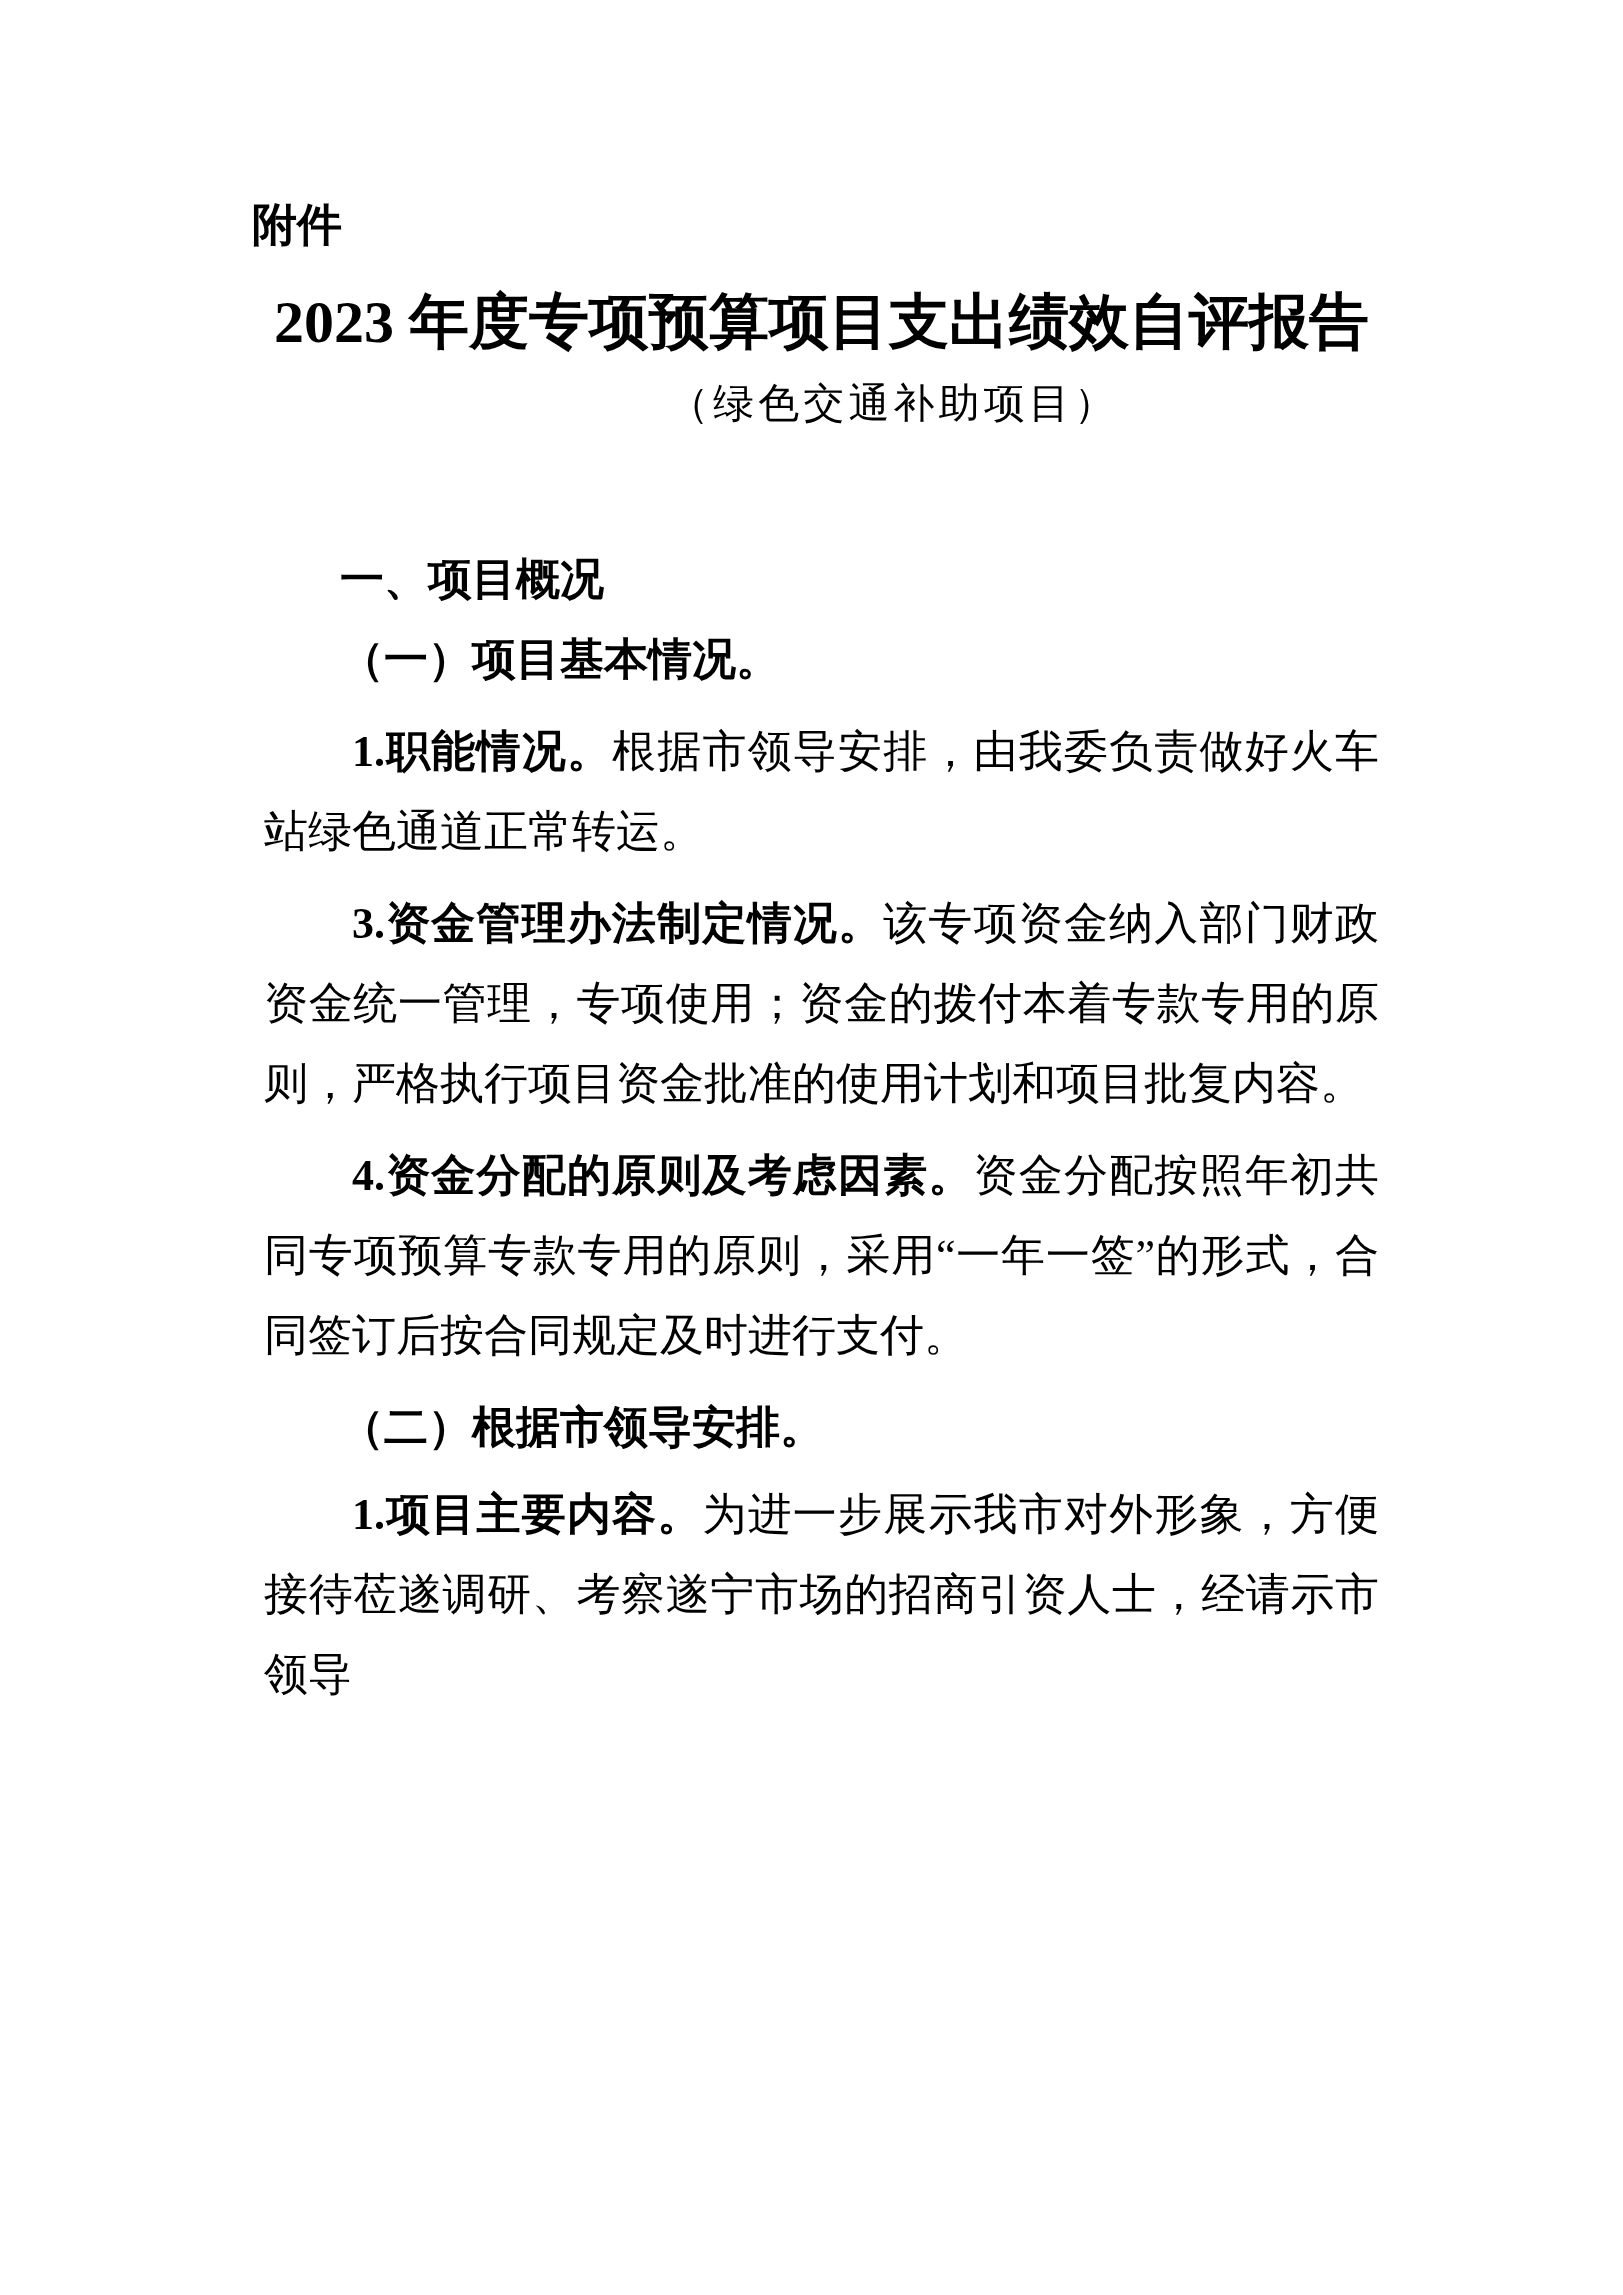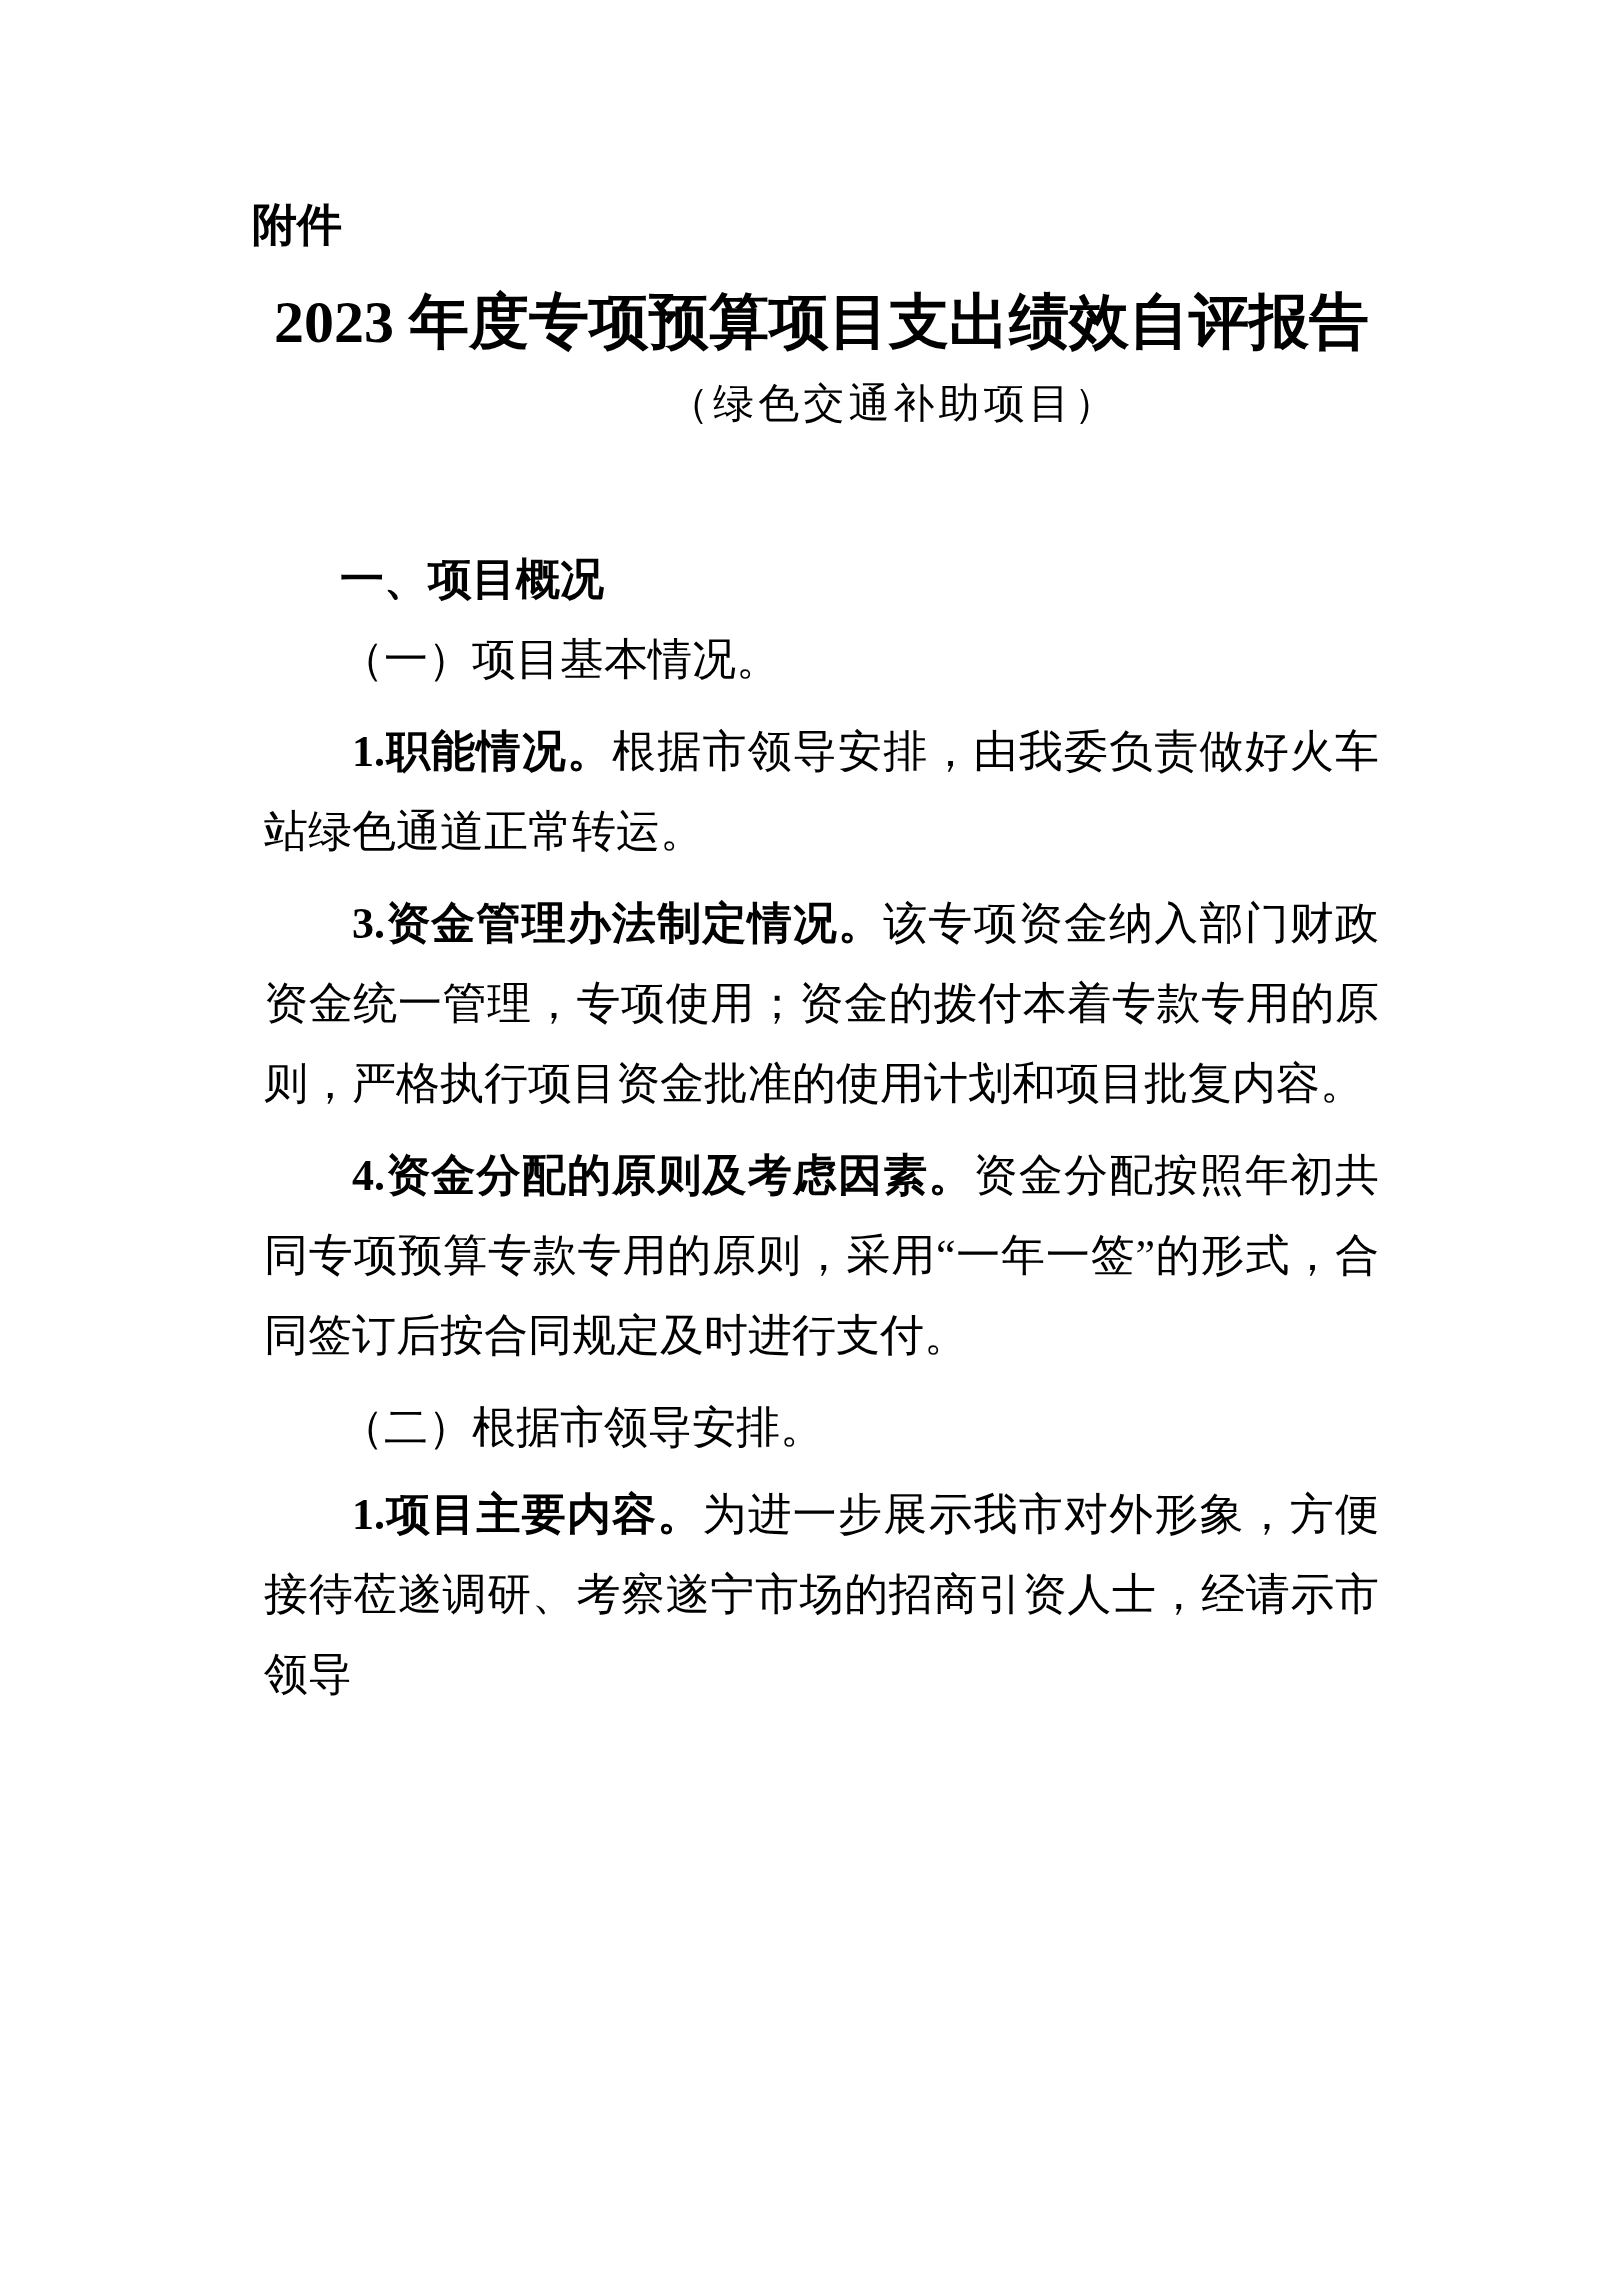--- a/index.html
+++ b/index.html
@@ -51,21 +51,21 @@
     margin-top: 112px;
     font-size: 44px;
     line-height: 80px;
     font-weight: bold;
     font-family: Liberation Serif, serif;
     text-indent: 2em;
   }
   .h2 {
     font-size: 44px;
     line-height: 80px;
-    font-weight: normal;
+    font-weight: bold;
     text-indent: 2em;
     font-family: "Liberation Serif", serif;
   }
   .para {
     font-size: 44px;
     line-height: 80px;
     text-indent: 2em;
     text-align: justify;
     text-justify: inter-ideograph;
     font-family: "Liberation Serif", serif;

